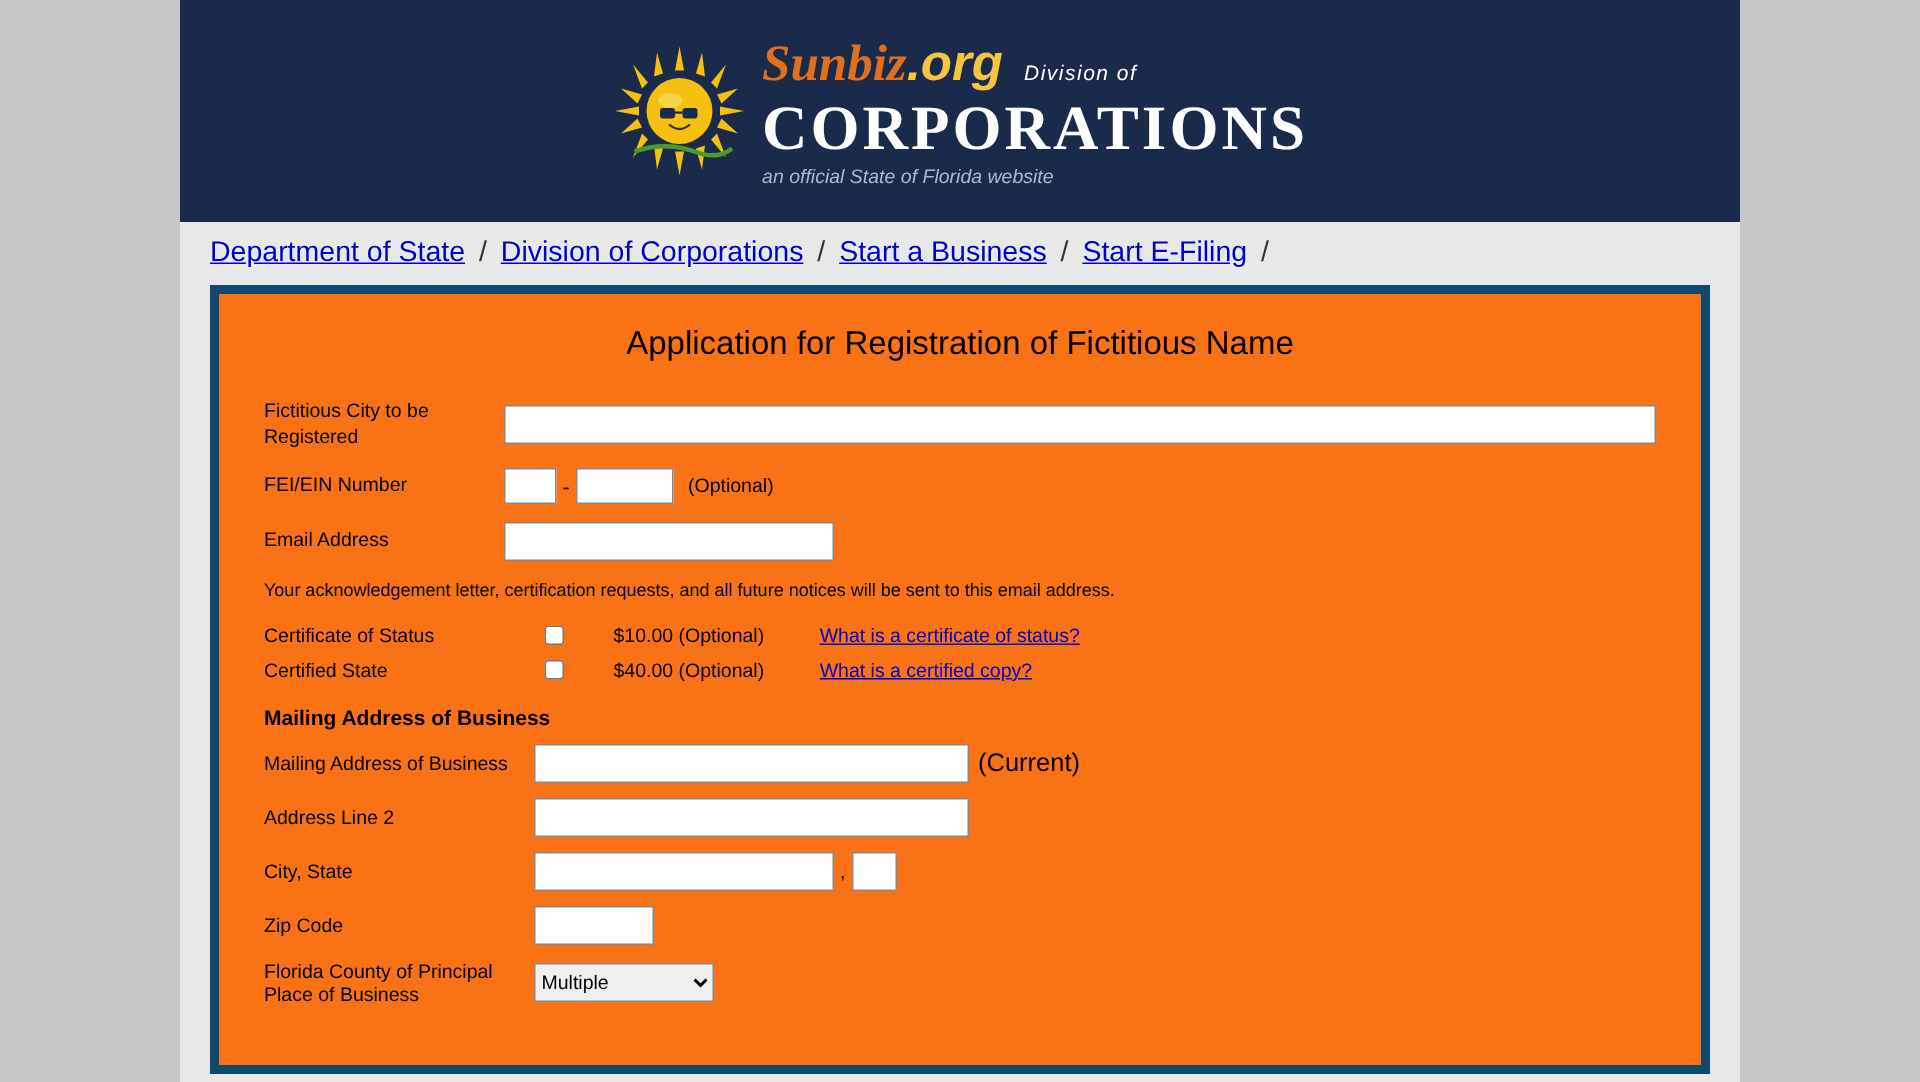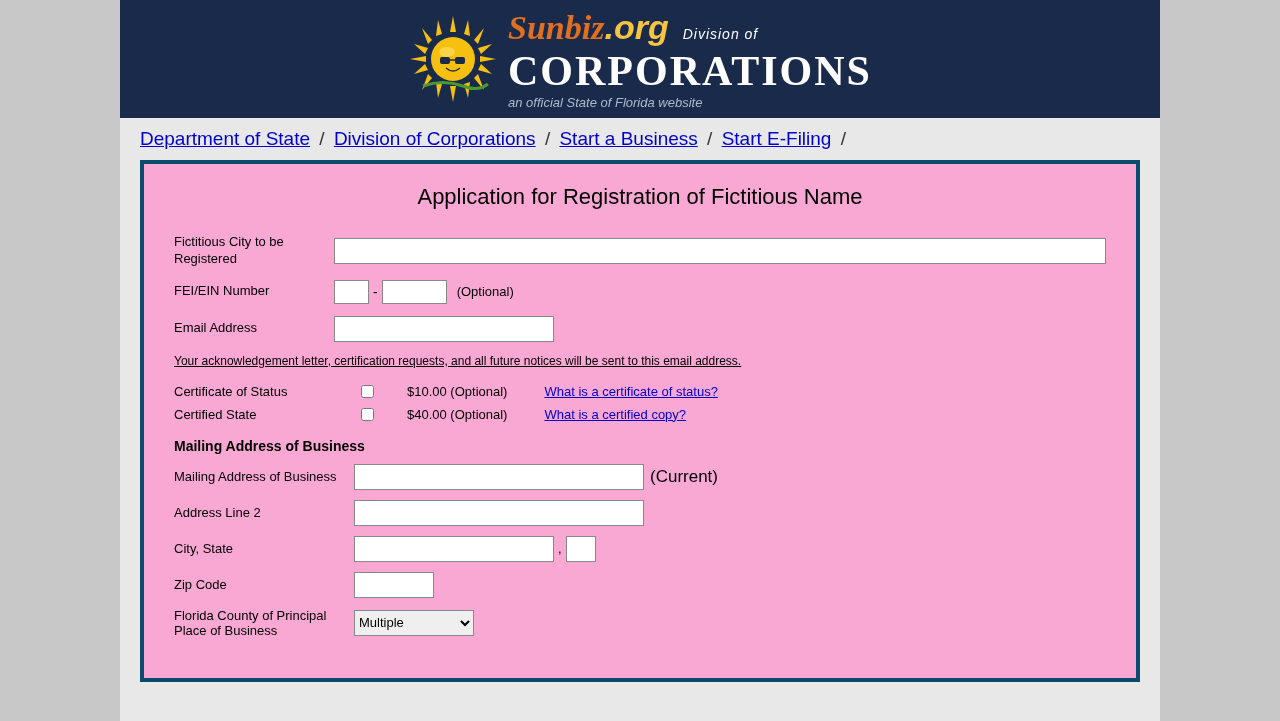--- a/index.html
+++ b/index.html
@@ -14,21 +14,21 @@
       max-width: 1040px;
       margin: 0 auto;
       background: #e8e8e8;
       min-height: 721px;
       padding-bottom: 20px;
     }
     
     .header-banner {
       background: #1a2a4a;
       width: 100%;
-      height: 118px;
+      height: 148px;
       display: flex;
       align-items: center;
       justify-content: center;
       padding: 10px 20px;
     }
     .header-logo-area {
       display: flex;
       align-items: center;
       gap: 0;
     }
@@ -57,24 +57,24 @@
       color: #0000cc;
       text-decoration: underline;
       cursor: pointer;
     }
     .breadcrumb span {
       color: #333;
       margin: 0 4px;
     }
     
     .main-content {
-      background: #f9a8d4;
+      background: #f97316;
       margin: 0 20px;
       padding: 20px 30px 30px 30px;
-      border: 4px solid #0c4a6e;
+      border: 6px solid #0c4a6e;
     }
     .form-title {
       text-align: center;
       font-size: 22px;
       font-weight: normal;
       margin-bottom: 24px;
       color: #000;
     }
     
     .form-row {
@@ -129,21 +129,20 @@
     .optional-text {
       font-size: 13px;
       color: #000;
       margin-left: 6px;
     }
     .email-note {
       font-size: 12px;
       color: #000;
       margin-bottom: 16px;
       padding-left: 0;
-      text-decoration: underline;
     }
     
     .checkbox-row {
       display: flex;
       align-items: center;
       margin-bottom: 8px;
       gap: 27px;
     }
     .checkbox-label {
       width: 160px;

